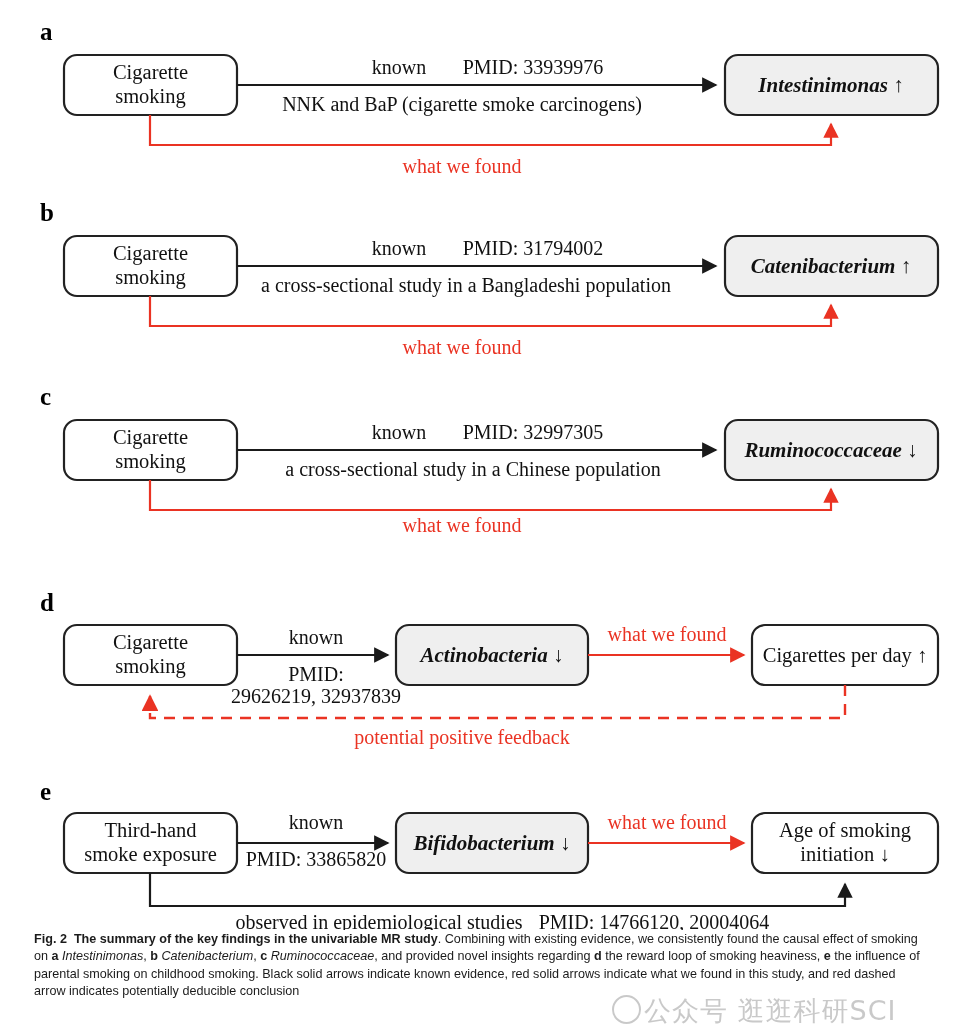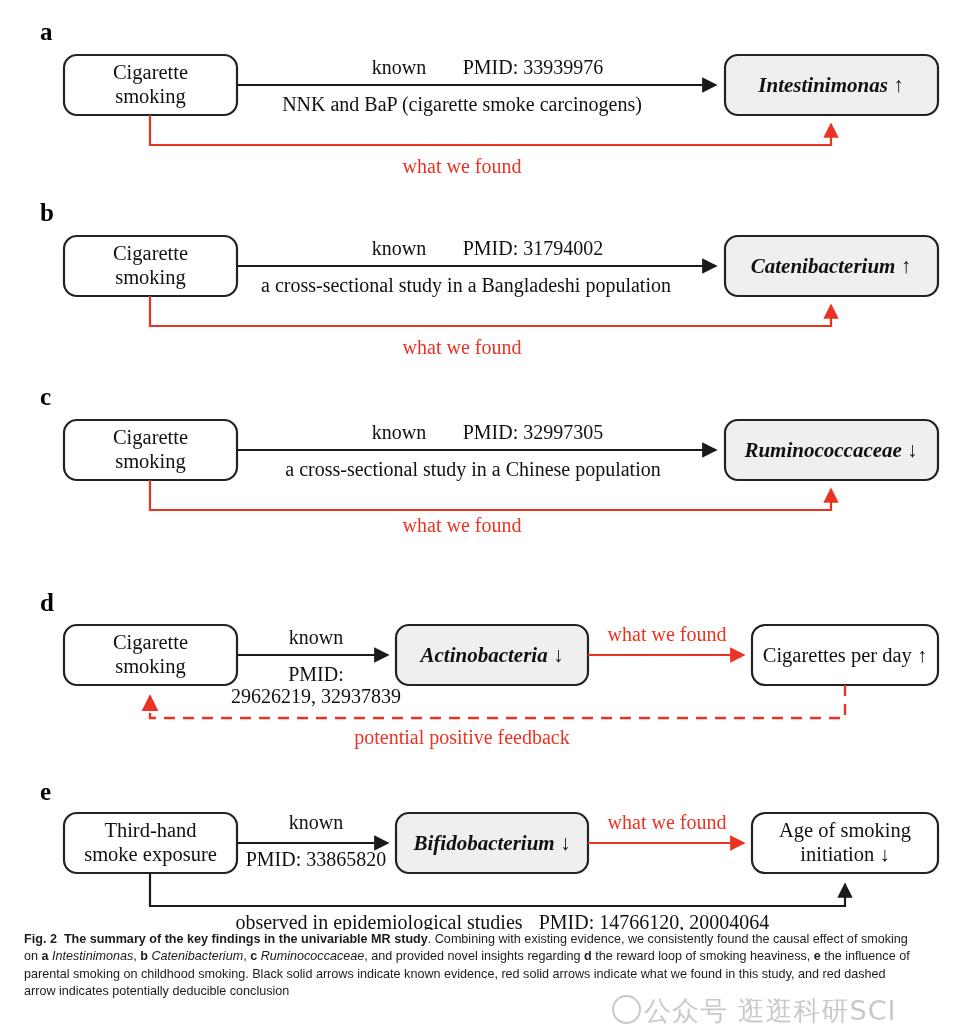--- a/index.html
+++ b/index.html
@@ -72,21 +72,21 @@
     font-family: "Liberation Serif", "DejaVu Serif", serif;
     font-size: 20px;
     fill: #111;
     text-anchor: middle;
   }
   .edge-label.red {
     fill: #ea3323;
   }
   .caption {
     position: absolute;
-    left: 24px;
+    left: 34px;
     top: 931px;
     width: 896px;
     font-family: "Liberation Sans", "DejaVu Sans", sans-serif;
     font-size: 12.6px;
     line-height: 17.4px;
     color: #1b1b1b;
     text-align: left;
   }
   .caption b { font-weight: bold; }
   .caption i { font-style: italic; }

